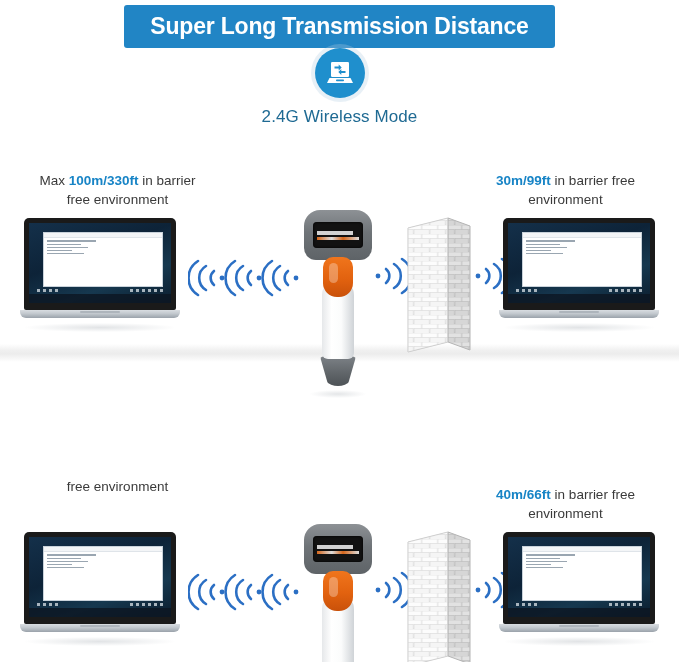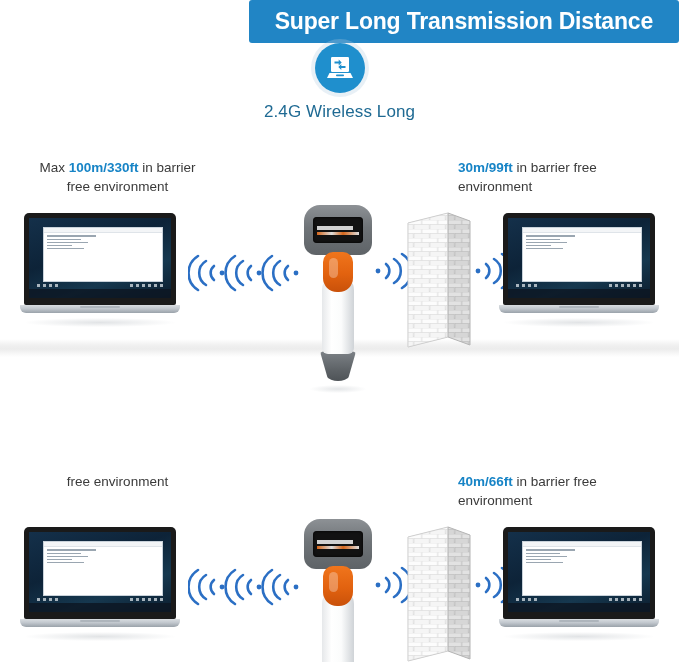--- a/index.html
+++ b/index.html
@@ -7,22 +7,23 @@
   body{
     font-family:"Liberation Sans", sans-serif;
     background:#ffffff;
     position:relative;
     overflow:hidden;
   }
 
   
   .title-wrap{
     width:100%;
+    padding-top:5px;
     display:flex;
-    justify-content:flex-end;
+    justify-content:center;
   }
   .title-banner{
     background:#2185C5;
     color:#ffffff;
     font-size:23px;
     font-weight:bold;
     letter-spacing:-0.2px;
     padding:8px 26px 9px 26px;
     border-radius:3px;
     line-height:1.15;
@@ -67,25 +68,25 @@
   }
 
   
   .side-text{
     position:absolute;
     width:215px;
     font-size:13.5px;
     color:#3a3a3a;
     line-height:1.35;
   }
-  .side-text .l1{ display:block; }
+  .side-text .l1{ display:block;margin-top:8px; }
   .side-text .l2{ display:block; }
   .side-text b{ color:#1784C6; font-weight:bold; }
   .side-left{ left:10px;  top:116px; text-align:center; }
-  .side-right{ right:6px; top:116px; }
+  .side-right{ right:6px; top:116px; text-align:center; }
 
   
   .laptop{ position:absolute; width:160px; }
   .laptop .lid{
     width:152px; height:92px;
     margin:0 auto;
     background:#1a1a1a;
     border-radius:5px 5px 2px 2px;
     padding:5px 5px 7px 5px;
     position:relative;
@@ -225,21 +226,21 @@
   <div class="mode-head">
     <div class="mode-icon">
       <svg width="30" height="30" viewBox="0 0 30 30" aria-hidden="true">
         <rect x="6" y="4" width="18" height="15" rx="1.2" fill="#ffffff"></rect>
         <path d="M9.5 8.5 h4.2 v-2 l3 3 -3 3 v-2 h-4.2 z" fill="#1F8FCD"></path>
         <path d="M20.5 15 h-4.2 v2 l-3 -3 3 -3 v2 h4.2 z" fill="#1F8FCD"></path>
         <path d="M4.5 20 h21 l2.5 5 h-26 z" fill="#ffffff"></path>
         <rect x="11" y="21.6" width="8" height="1.6" rx=".8" fill="#1F8FCD"></rect>
       </svg>
     </div>
-    <div class="mode-label">2.4G Wireless Long</div>
+    <div class="mode-label">2.4G Wireless Mode</div>
   </div>
 
   <div class="side-text side-left">
     <span class="l1">
       <span>Max </span><b>100m/330ft</b><span> in barrier</span>
     </span>
     <span class="l2">free environment</span>
   </div>
 
   <div class="side-text side-right">

